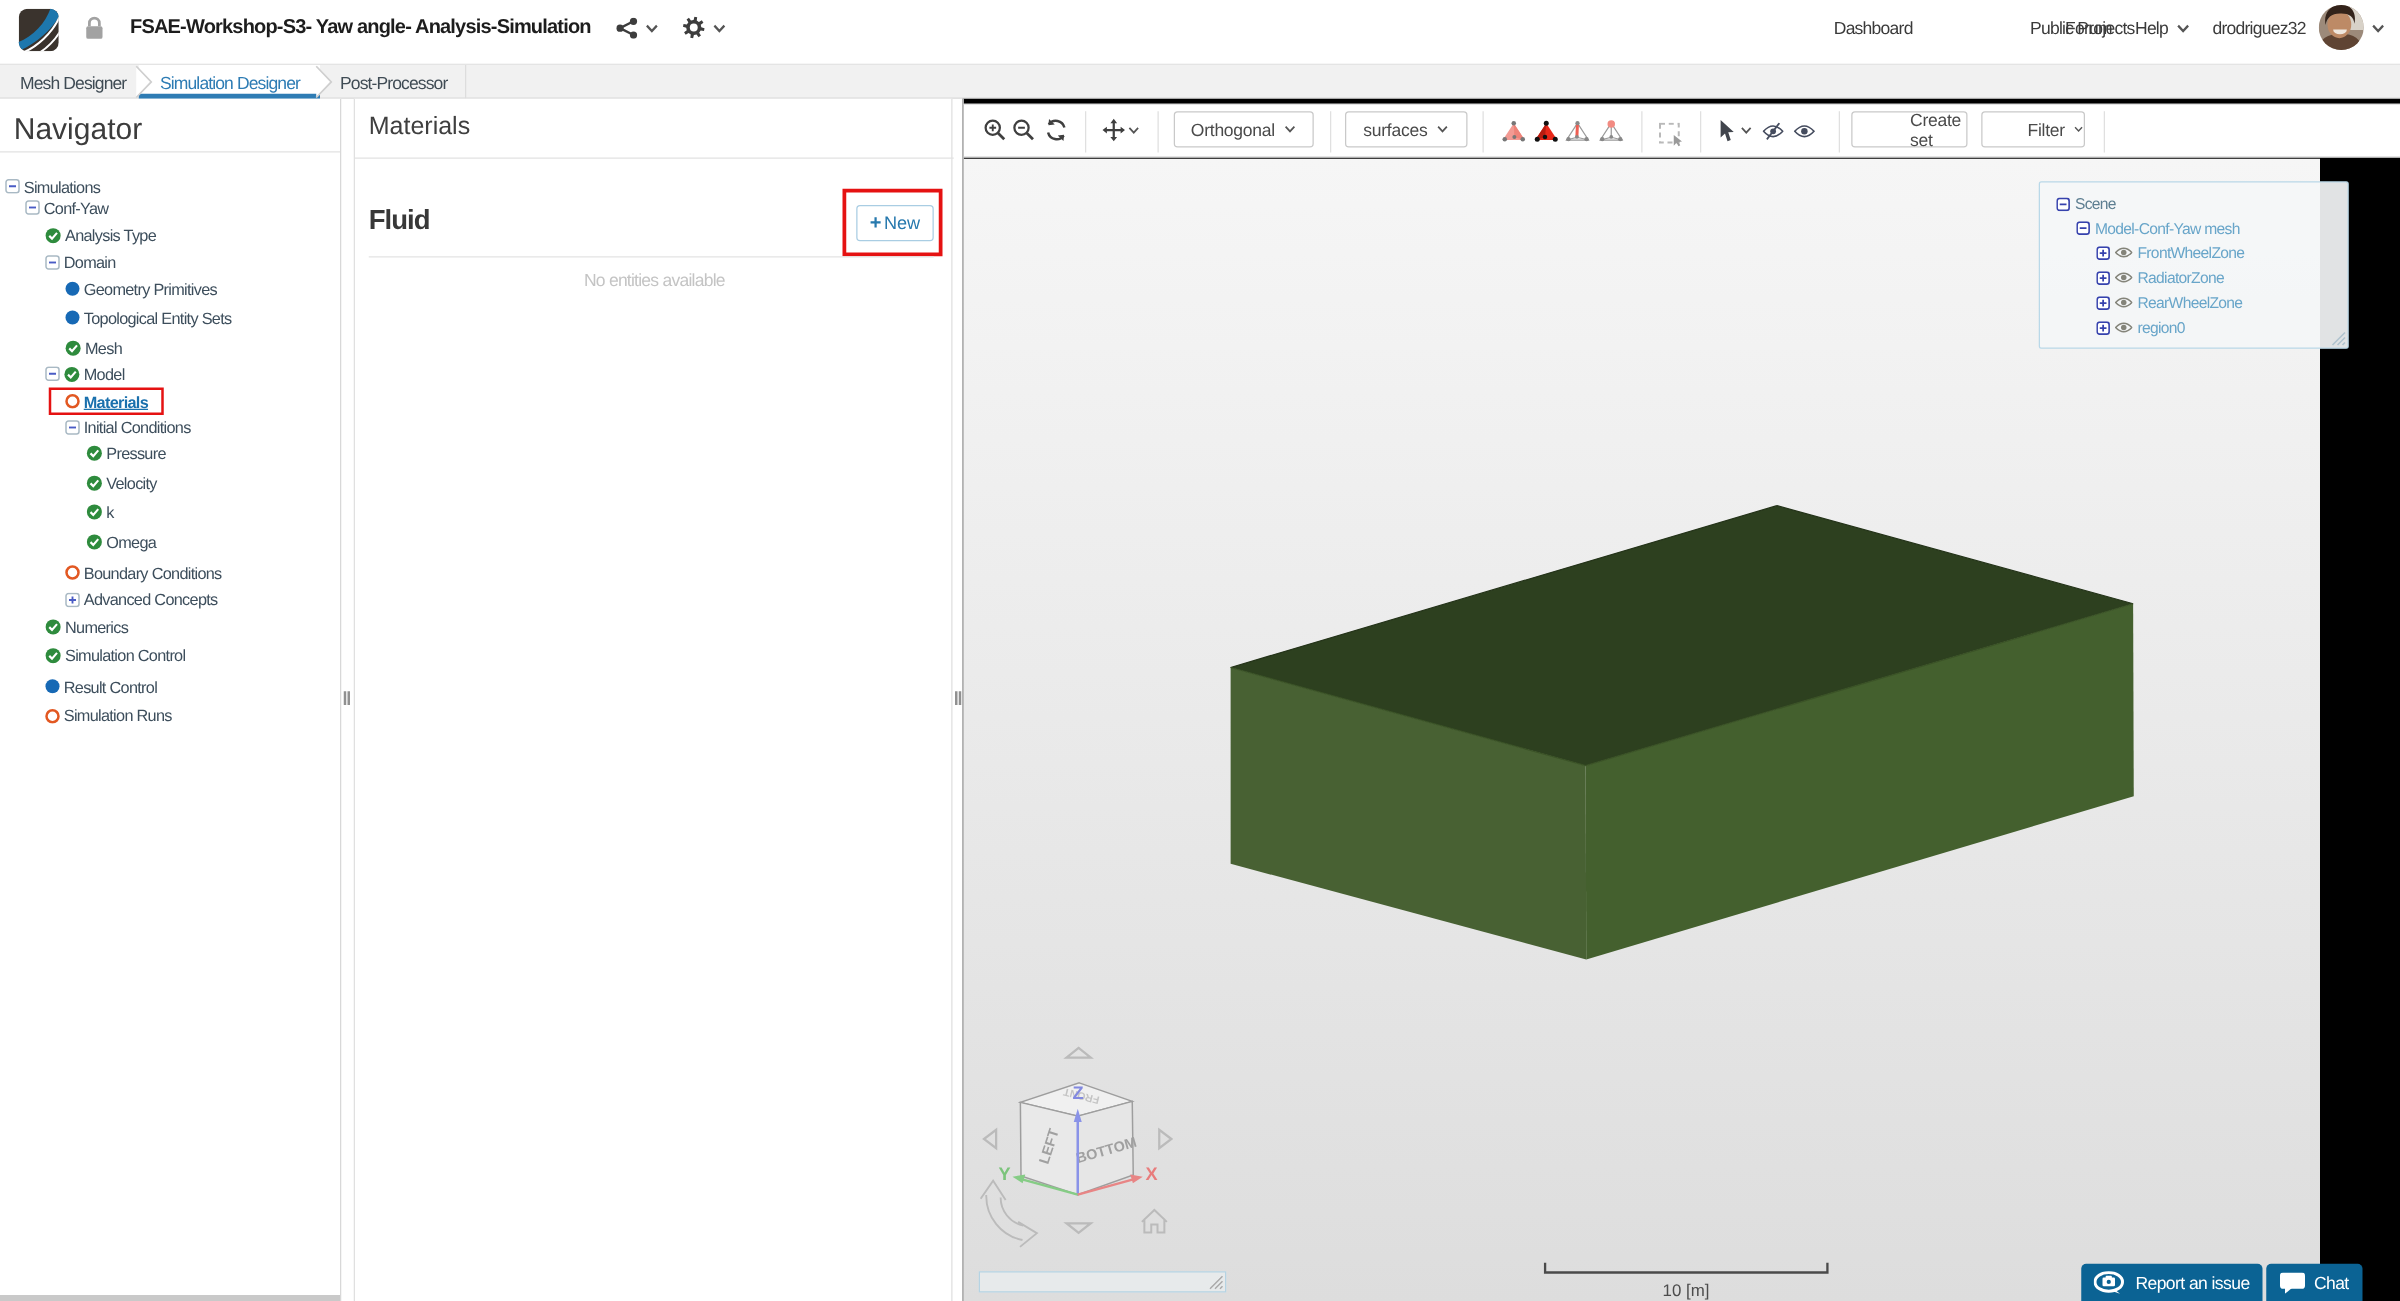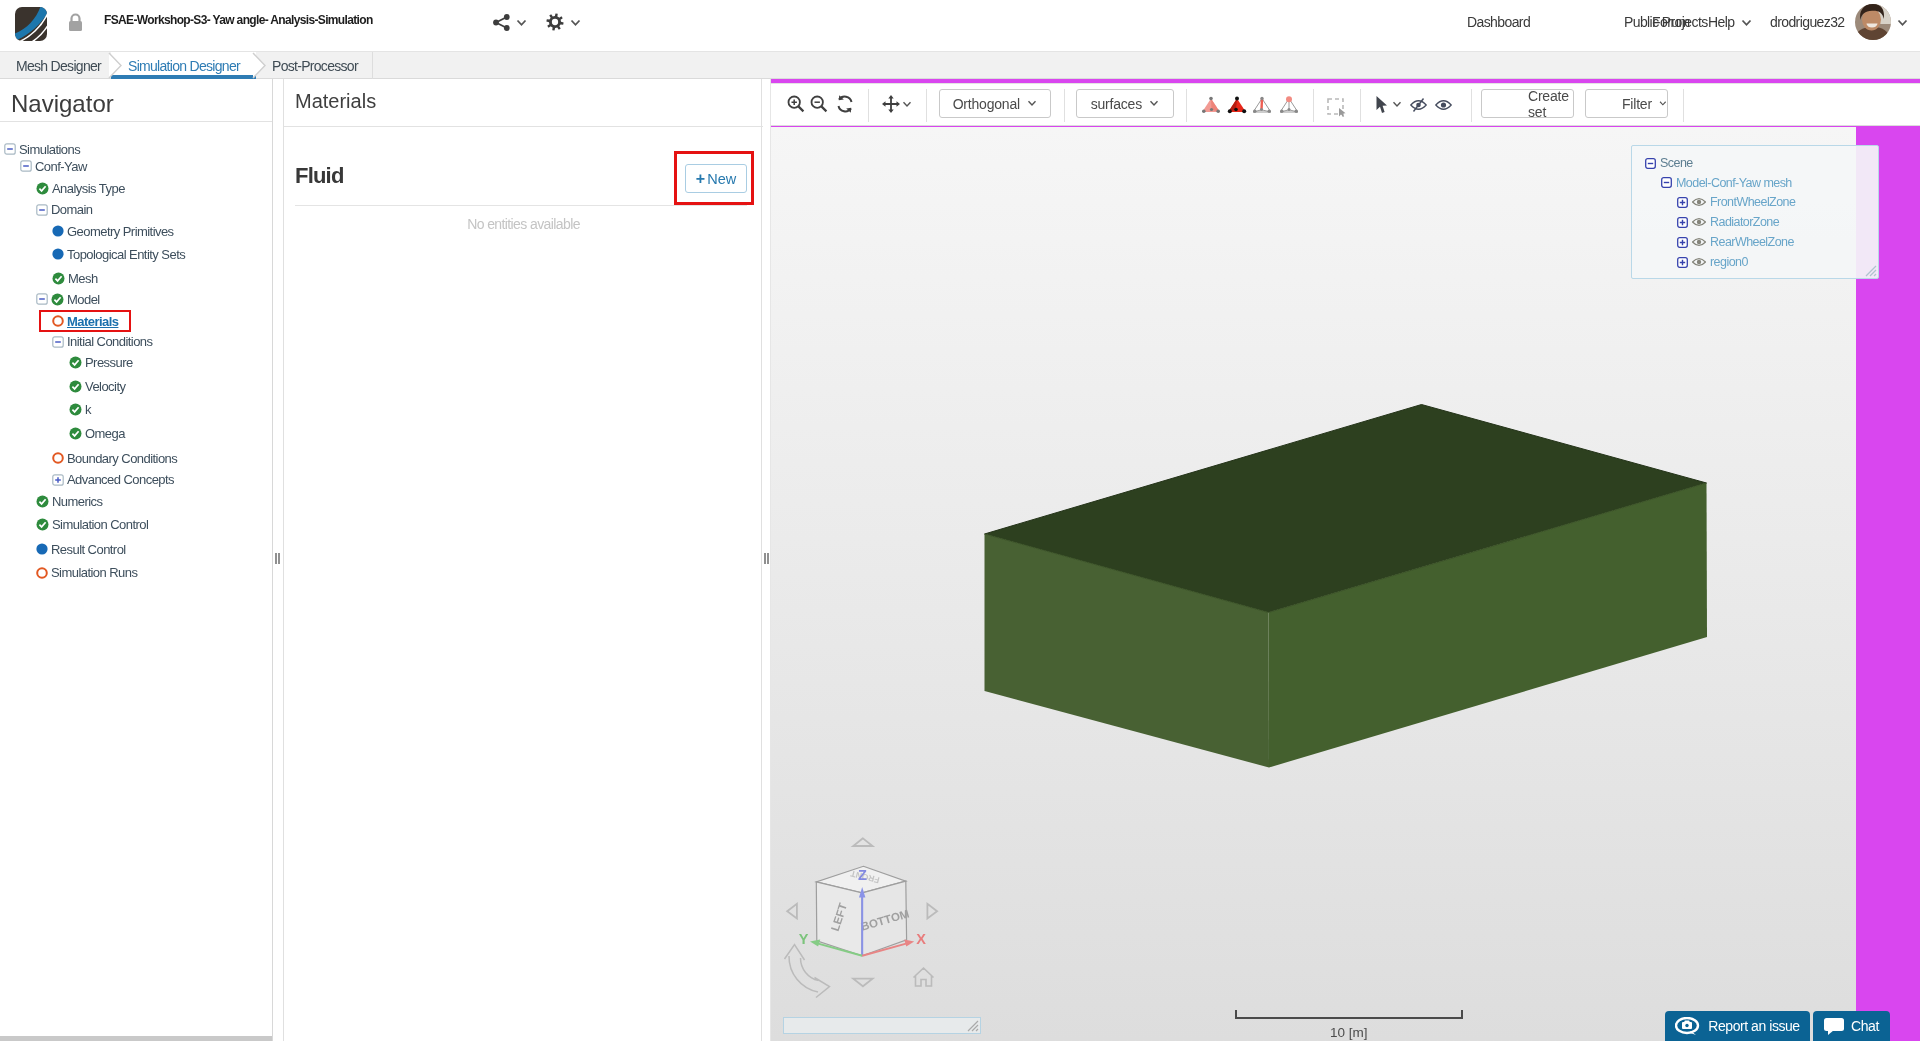--- a/index.html
+++ b/index.html
@@ -1,29 +1,29 @@
 <!DOCTYPE html>
 <html><head>
 <meta charset="utf-8">
 <style>
 *{margin:0;padding:0;box-sizing:border-box;}
 html,body{width:1920px;height:1041px;overflow:hidden;background:#fff;font-family:"Liberation Sans",sans-serif;}
 .abs{position:absolute;}
 
 #header{position:absolute;left:0;top:0;width:1920px;height:51px;background:#fff;}
-#title{position:absolute;left:104px;top:13px;font-size:12px;font-weight:bold;color:#1d1d1d;letter-spacing:-0.65px;}
+#title{position:absolute;left:104px;top:13px;font-size:16px;font-weight:bold;color:#1d1d1d;letter-spacing:-0.65px;}
 .hnav{position:absolute;top:14px;font-size:14px;letter-spacing:-0.6px;color:#3a3a3a;}
 .chev{stroke:#555;stroke-width:1.8;fill:none;}
 
 #tabbar{position:absolute;left:0;top:51px;width:1920px;height:28px;background:#f1f1f1;border-top:1px solid #e4e4e4;border-bottom:1px solid #dadada;}
 .tabtxt{position:absolute;top:6px;font-size:14px;letter-spacing:-0.7px;color:#3f4b54;}
 
 #leftpanel{position:absolute;left:0;top:79px;width:273px;height:962px;background:#fff;border-right:1px solid #d8d8d8;}
 #midpanel{position:absolute;left:283px;top:79px;width:479px;height:962px;background:#fff;border-left:1px solid #e0e0e0;border-right:1px solid #e0e0e0;}
-#viewport{position:absolute;left:770px;top:79px;width:1150px;height:962px;background:#d946ef;border-left:1px solid #e6e6e6;}
+#viewport{position:absolute;left:770px;top:79px;width:1150px;height:962px;background:#000000;border-left:1px solid #e6e6e6;}
 #canvas{position:absolute;left:0;top:48px;width:1085px;height:914px;background:linear-gradient(180deg,#f6f6f6 0%,#ebebeb 45%,#dddddd 100%);}
 
 .trow{position:absolute;height:16px;display:flex;align-items:center;font-size:13px;letter-spacing:-0.55px;color:#3d4e5c;white-space:nowrap;}
 .trow svg{margin-right:3px;flex:none;}
 
 #toolbar{position:absolute;left:0;top:4px;width:1150px;height:43px;background:#fff;border-top:1px solid #e3e3e3;border-bottom:1px solid #dcdcdc;}
 .tsep{position:absolute;top:5px;height:33px;width:1px;background:#e0e0e0;}
 .tbtn{position:absolute;top:5px;height:29px;border:1px solid #c9c9c9;border-radius:3px;background:#fff;font-size:14px;letter-spacing:-0.2px;color:#4a4a4a;display:flex;align-items:center;justify-content:center;}
 
 #scenepanel{position:absolute;left:859.5px;top:17.5px;width:248px;height:134px;background:rgba(244,246,247,0.92);border:1px solid #b9d8e8;border-radius:2px;}

